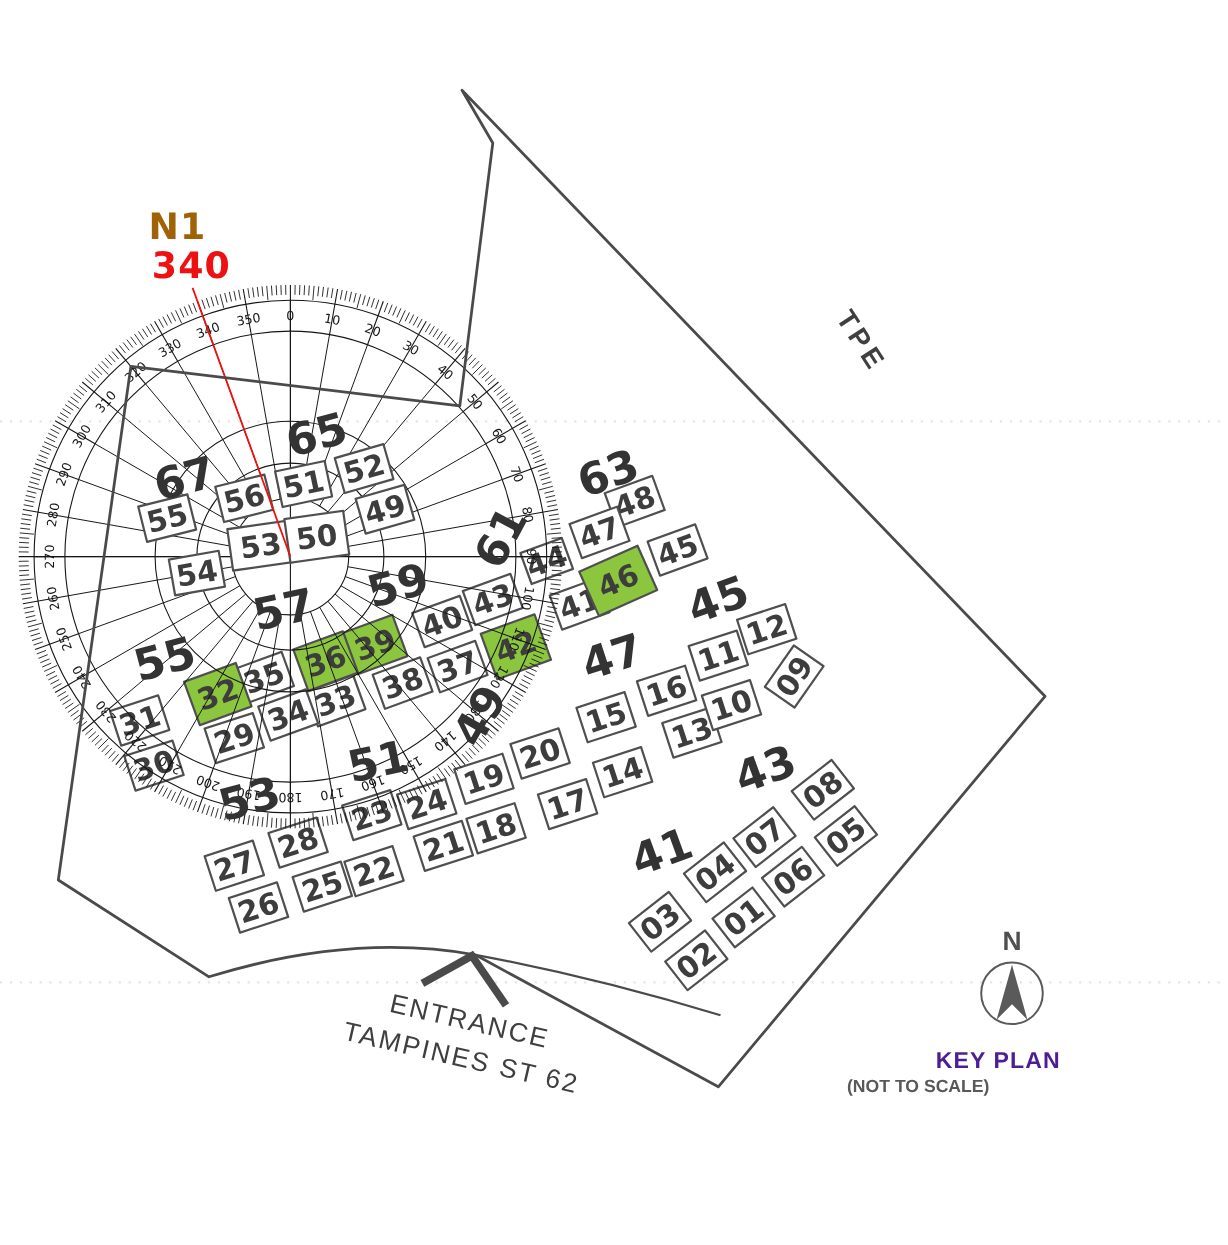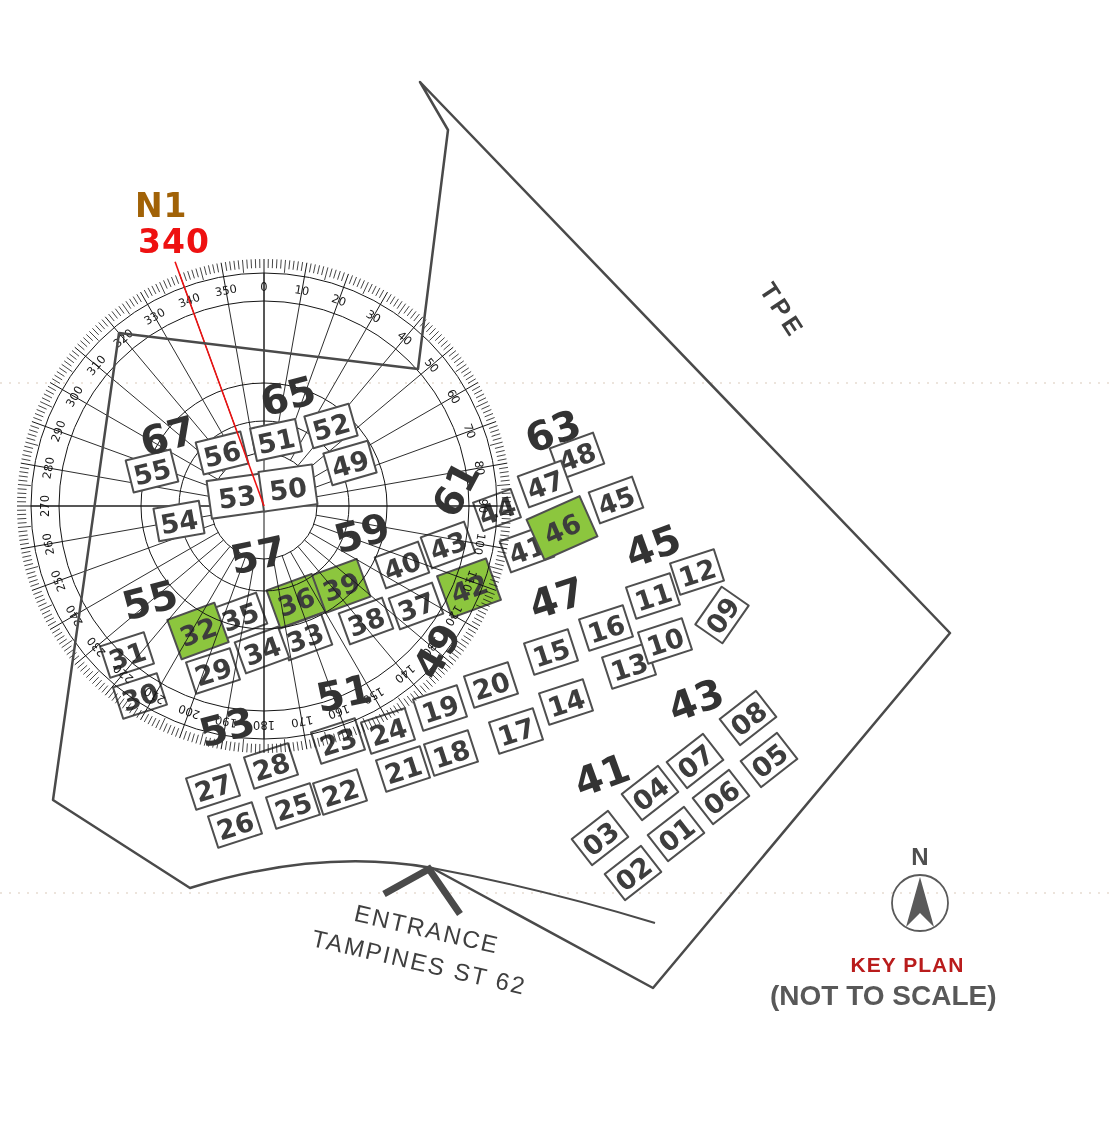--- a/index.html
+++ b/index.html
@@ -9,22 +9,22 @@
   .ovl{position:absolute;white-space:nowrap;}
   .n1{left:135px;top:186px;font-size:33px;font-weight:bold;color:#a16207;
       font-family:"DejaVu Sans",sans-serif;letter-spacing:1px;}
   .brg{left:138px;top:222px;font-size:33px;font-weight:bold;color:#ee1111;
       font-family:"DejaVu Sans",sans-serif;letter-spacing:1px;}
   .tpe{left:752px;top:296px;font-size:25px;letter-spacing:4px;color:#3f3f3f;
       transform:rotate(57deg);transform-origin:center;font-weight:600;}
   .entr{left:288px;top:912px;width:270px;text-align:center;color:#3f3f3f;
       transform:rotate(13deg);transform-origin:center;font-size:24px;letter-spacing:2px;line-height:34px;}
   .nlab{left:900px;top:843px;width:40px;text-align:center;font-size:24px;color:#4f4f4f;font-weight:bold;}
-  .kp1{left:810px;top:953px;width:195px;text-align:center;font-size:21px;font-weight:bold;color:#b91c1c;letter-spacing:1px;}
-  .kp2{left:770px;top:980px;width:212px;text-align:center;font-size:28px;font-weight:bold;color:#585858;}
+  .kp1{left:810px;top:953px;width:195px;text-align:center;font-size:21px;font-weight:bold;color:#4c1d95;letter-spacing:1px;}
+  .kp2{left:770px;top:980px;width:212px;text-align:left;font-size:16px;font-weight:bold;color:#585858;}
 </style>
 </head>
 <body>
 
 <div class="canvas">
 
   <svg id="plan" width="1116" height="1132" viewBox="0 0 1116 1132">
       <line x1="0" y1="383" x2="1116" y2="383" stroke="#ece4dc" stroke-width="2" stroke-dasharray="2 7"></line>
       <line x1="0" y1="893" x2="1116" y2="893" stroke="#ece4dc" stroke-width="2" stroke-dasharray="2 7"></line>
       <g>

